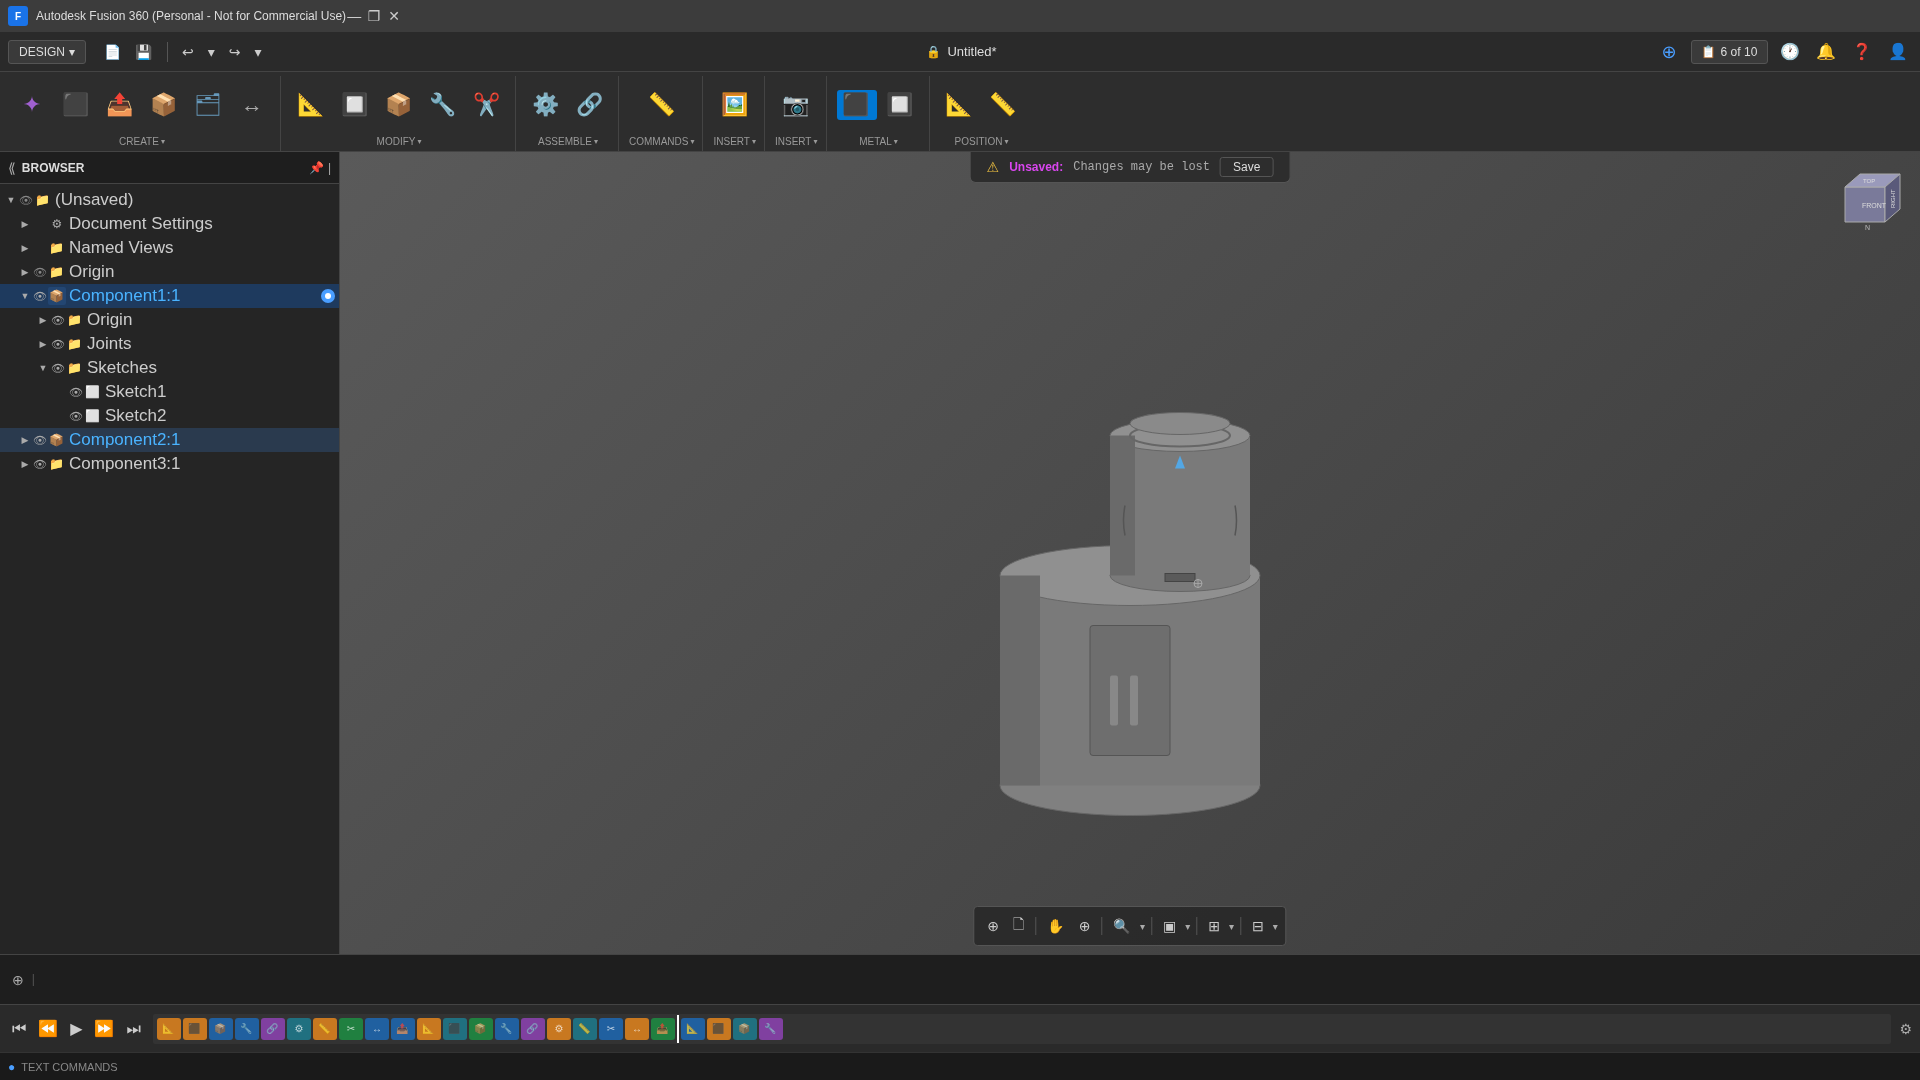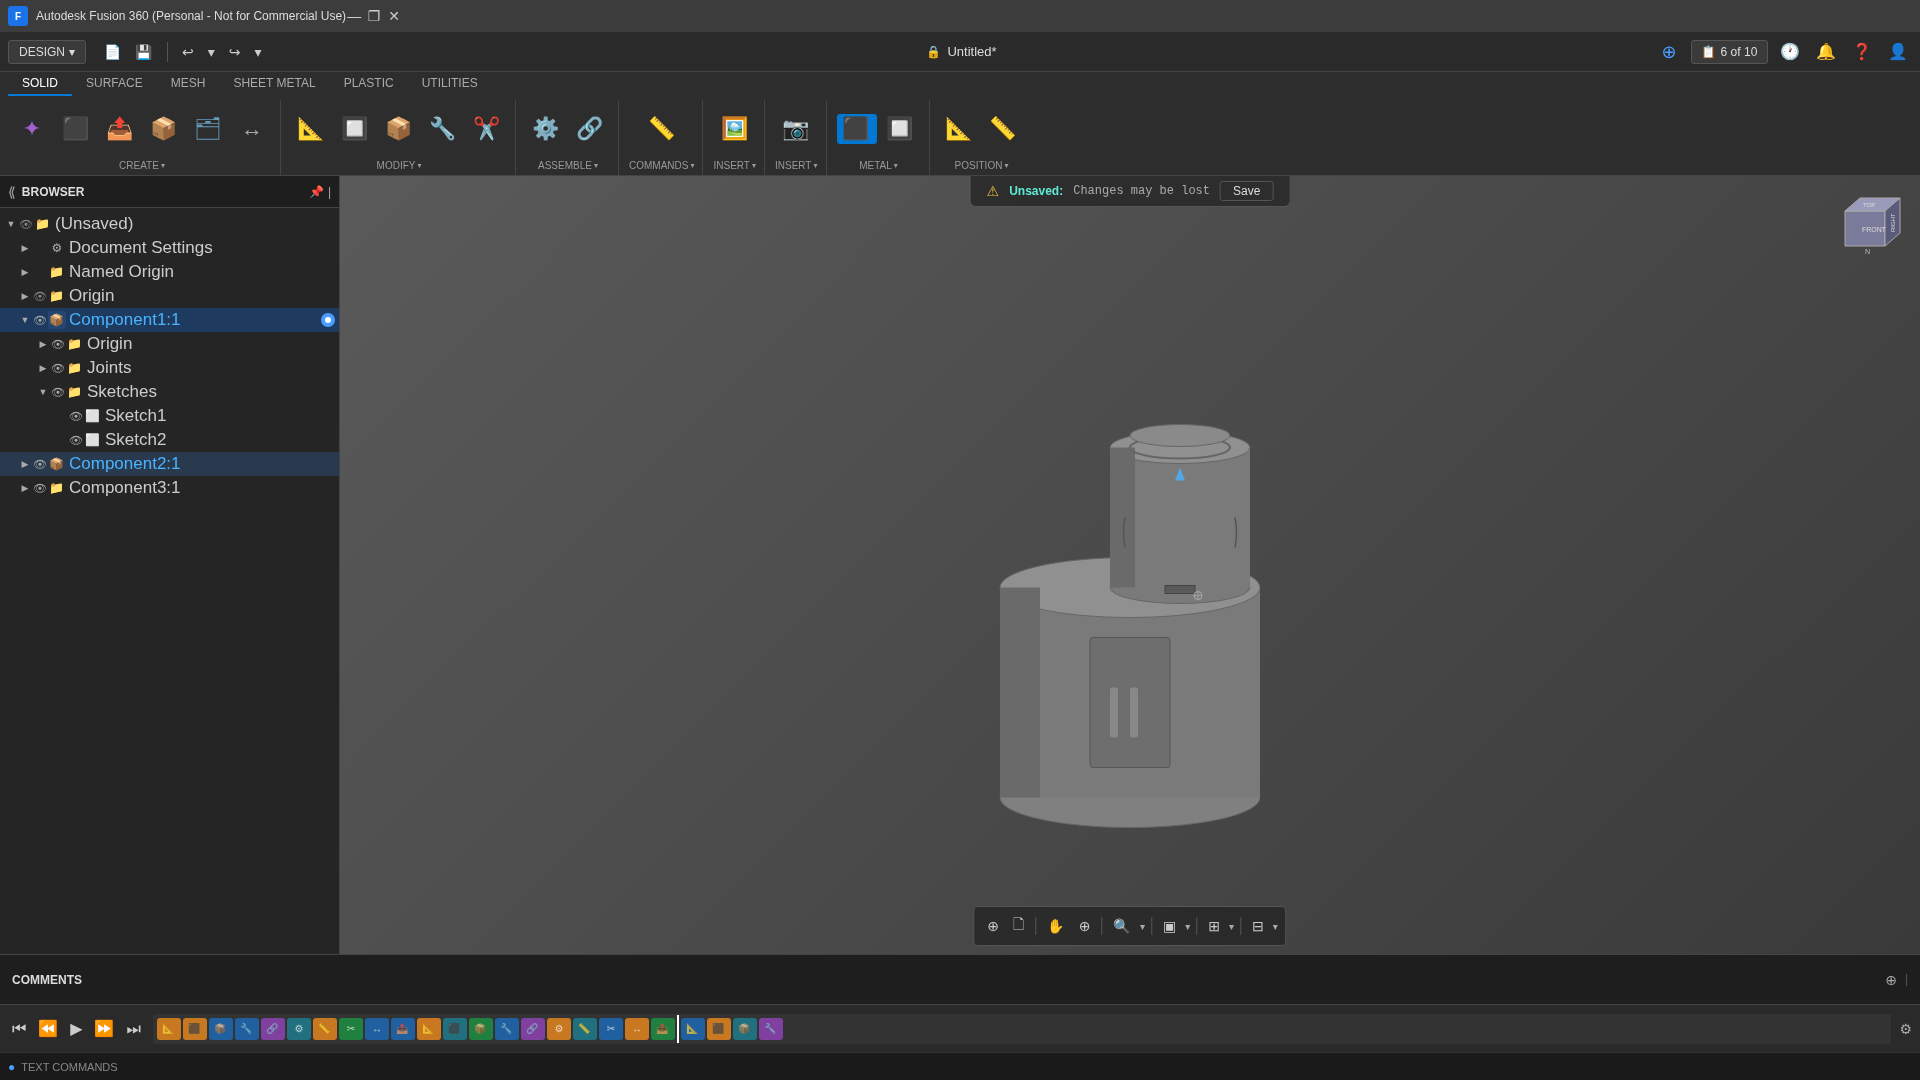--- a/index.html
+++ b/index.html
@@ -72,21 +72,21 @@
     .indent-2 { padding-left: 36px; }
     .indent-3 { padding-left: 54px; }
 
     
     #viewport { flex: 1; background: #4a4a4a; position: relative; overflow: hidden; }
     #viewport-content { width: 100%; height: 100%; background: linear-gradient(135deg, #5a5a5a 0%, #4a4a4a 50%, #3a3a3a 100%); position: relative; }
 
     
     #unsaved-bar { position: absolute; top: 0; left: 50%; transform: translateX(-50%); background: #2d2d2d; border: 1px solid #555; border-top: none; border-radius: 0 0 6px 6px; padding: 5px 16px; display: flex; align-items: center; gap: 10px; font-size: 12px; z-index: 10; }
     #unsaved-bar .warn-icon { color: #f4c542; font-size: 14px; }
-    #unsaved-bar .unsaved-text { color: #5eead4; font-weight: bold; }
+    #unsaved-bar .unsaved-text { color: #d946ef; font-weight: bold; }
     #unsaved-bar .changes-text { color: #aaa; font-family: Liberation Mono, monospace; }
     #unsaved-bar .save-btn { background: transparent; border: 1px solid #555; color: #ddd; padding: 2px 12px; border-radius: 3px; cursor: pointer; font-size: 12px; }
 
     
     #model-container { position: absolute; top: 50%; left: 50%; transform: translate(-50%, -45%); width: 300px; height: 550px; }
 
     
     #viewcube { position: absolute; top: 10px; right: 10px; width: 80px; height: 70px; }
 
     
@@ -165,28 +165,20 @@
         <span>📋</span>
         <span>6 of 10</span>
       </div>
       <button class="icon-btn">🕐</button>
       <button class="icon-btn">🔔</button>
       <button class="icon-btn">❓</button>
       <button class="icon-btn">👤</button>
     </div>
   </div>
 
-  <div id="ribbon-tabs">
-    <div class="ribbon-tab active">SOLID</div>
-    <div class="ribbon-tab">SURFACE</div>
-    <div class="ribbon-tab">MESH</div>
-    <div class="ribbon-tab">SHEET METAL</div>
-    <div class="ribbon-tab">PLASTIC</div>
-    <div class="ribbon-tab">UTILITIES</div>
-  </div>
 
   <div id="ribbon">
 
     <div class="ribbon-group">
       <div class="ribbon-group-tools">
         <button class="ribbon-btn">
           <span class="icon" style="color:#a060d0;">✦</span>
         </button>
         <button class="ribbon-btn">
           <span class="icon" style="color:#88aacc;">⬛</span>
@@ -339,21 +331,21 @@
         <div class="tree-arrow collapsed"></div>
         <div class="tree-eye"></div>
         <div class="tree-icon gear">⚙</div>
         <span class="tree-label">Document Settings</span>
       </div>
 
       <div class="tree-item indent-1">
         <div class="tree-arrow collapsed"></div>
         <div class="tree-eye"></div>
         <div class="tree-icon folder">📁</div>
-        <span class="tree-label">Named Origin</span>
+        <span class="tree-label">Named Views</span>
       </div>
 
       <div class="tree-item indent-1">
         <div class="tree-arrow collapsed"></div>
         <div class="tree-eye" style="color:#888;">👁</div>
         <div class="tree-icon folder">📁</div>
         <span class="tree-label">Origin</span>
       </div>
 
       <div class="tree-item indent-1" style="background:#1e3a5e;">
@@ -505,21 +497,20 @@
         <span style="color:#aaa;font-size:10px;cursor:pointer;">▾</span>
         <div class="vbt-separator"></div>
         <button class="vbt-btn">⊟</button>
         <span style="color:#aaa;font-size:10px;cursor:pointer;">▾</span>
       </div>
     </div>
   </div>
 </div>
 
 <div id="comments-panel">
-  <span class="comments-label">COMMENTS</span>
   <div class="comments-actions">
     <button class="c-btn">⊕</button>
     <span style="color:#555;">|</span>
   </div>
 </div>
 
 <div id="timeline">
   <div class="timeline-controls">
     <button class="tl-btn">⏮</button>
     <button class="tl-btn">⏪</button>

